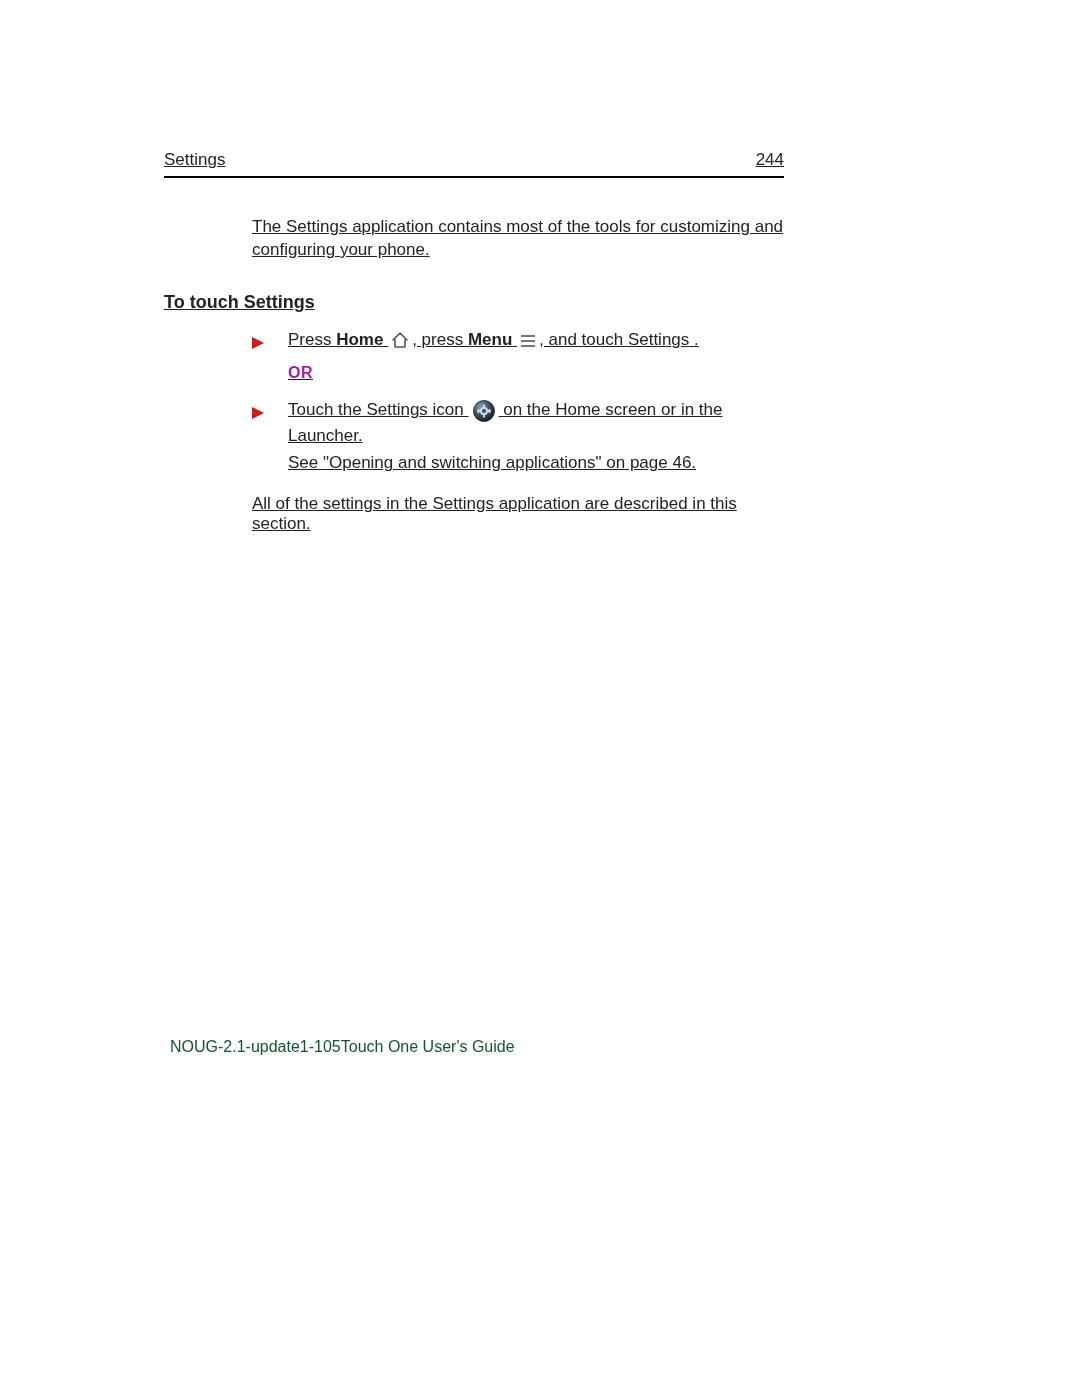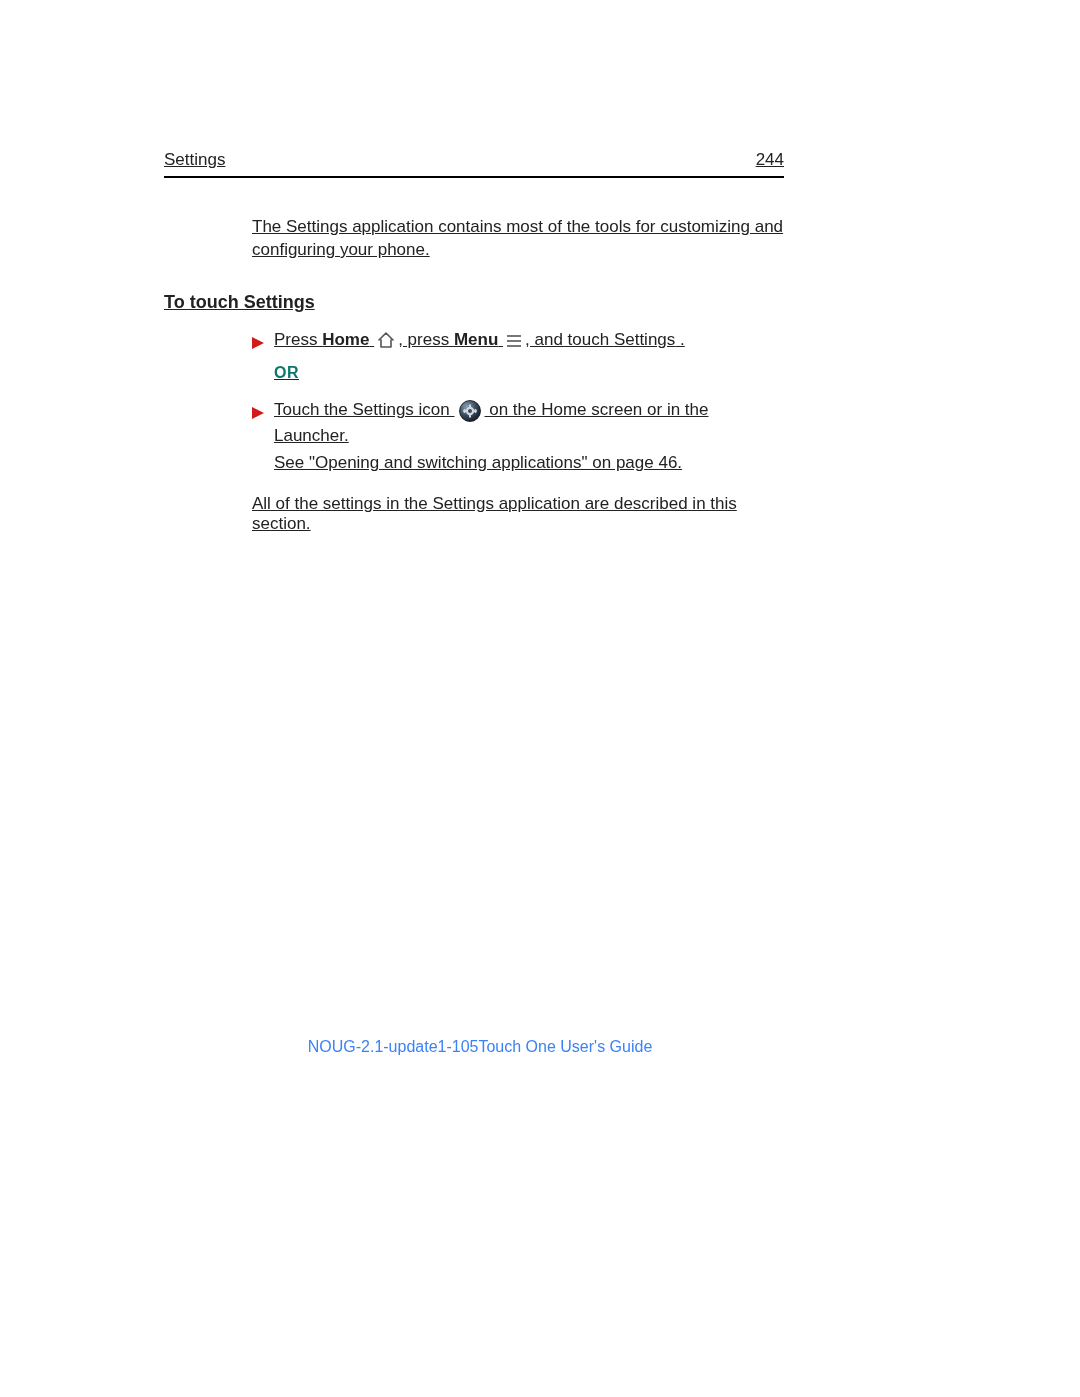--- a/index.html
+++ b/index.html
@@ -42,55 +42,55 @@
     font-size: 18px;
     font-weight: 700;
     margin-bottom: 14px;
   }
   .steps {
     margin-left: 88px;
   }
   .step {
     display: flex;
     align-items: flex-start;
-    gap: 10px;
+    gap: 24px;
     font-size: 17px;
     line-height: 1.5;
     margin-bottom: 4px;
   }
   .step .arrow {
     flex: 0 0 auto;
     margin-top: 4px;
   }
   .step .body { flex: 1 1 auto; }
   .or {
-    color: #0f766e;
+    color: #a21caf;
     font-weight: 700;
     font-size: 16px;
     margin: 6px 0 8px 0;
     letter-spacing: 0.5px;
   }
   .see {
     font-size: 17px;
     margin-top: 2px;
   }
   .closing {
     margin-left: 88px;
     font-size: 17px;
     margin-top: 18px;
   }
   .footer {
     position: absolute;
     left: 170px;
     width: 620px;
     top: 1038px;
     display: flex;
-    justify-content: center;
+    justify-content: flex-start;
     font-size: 16px;
-    color: #3b82f6;
+    color: #14532d;
   }
   .bold { font-weight: 700; }
   .inline-icon {
     display: inline-block;
     vertical-align: -3px;
     margin: 0 3px;
   }
   .settings-icon {
     display: inline-flex;
     vertical-align: middle;

